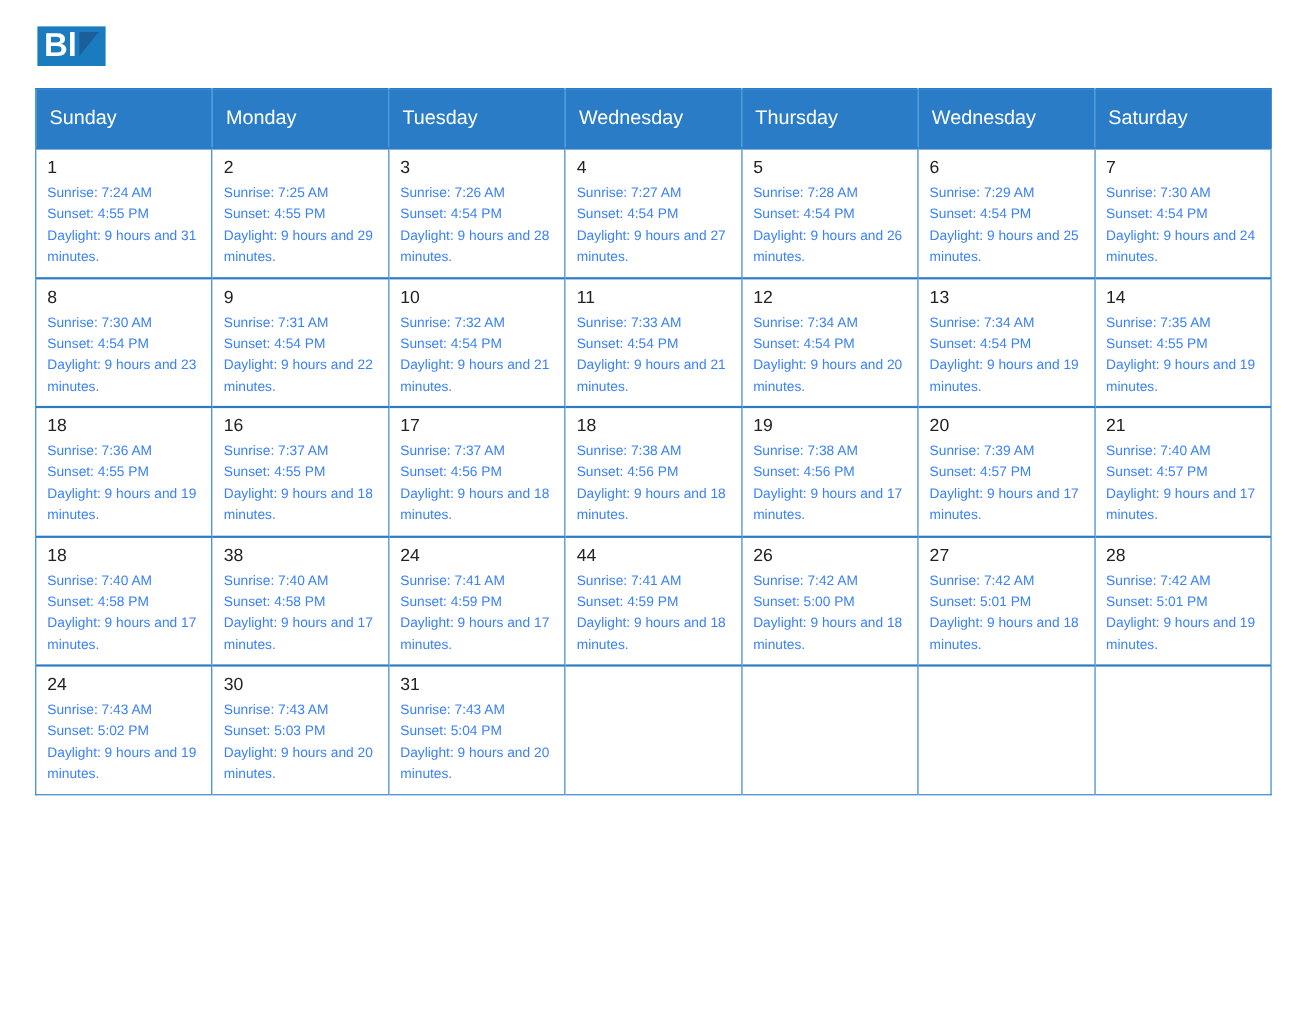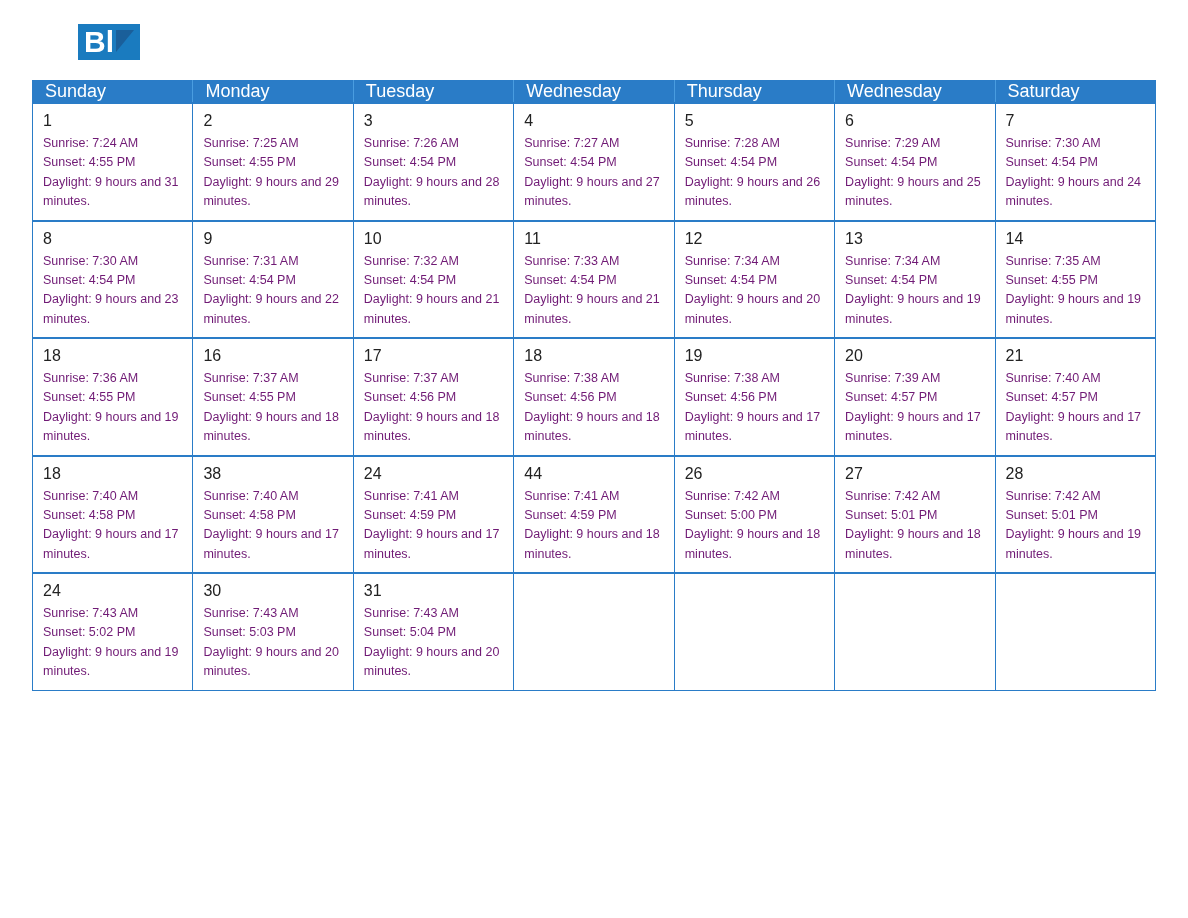--- a/index.html
+++ b/index.html
@@ -38,21 +38,21 @@
     .calendar-table {
       width: 100%;
       border-collapse: collapse;
       border: 1px solid #2a7cc7;
     }
     .calendar-table thead tr th {
       background: #2a7cc7;
       color: white;
       font-size: 18px;
       font-weight: normal;
-      padding: 0 12px;
+      padding: 16px 12px;
       text-align: left;
       border-right: 1px solid #4a9de0;
     }
     .calendar-table thead tr th:last-child {
       border-right: none;
     }
     .calendar-table tbody tr td {
       vertical-align: top;
       padding: 8px 10px;
       border-right: 1px solid #2a7cc7;
@@ -67,40 +67,40 @@
     }
     .day-number {
       font-size: 16px;
       font-weight: normal;
       color: #222;
       display: block;
       margin-bottom: 4px;
     }
     .day-info {
       font-size: 12.5px;
-      color: #701a75;
+      color: #3b82f6;
       line-height: 1.55;
     }
     .empty-cell {
       background: #fff;
     }
     .logo-wrapper {
       display: flex;
       align-items: center;
     }
   </style>
 </head>
 <body>
 
 <div class="header-area">
   <div class="logo-area">
     <div class="logo-wrapper">
       <span style="font-size:30px; font-weight:bold; color:#333;"></span>
       <span style="display:inline-flex;flex-direction:column;align-items:flex-end;margin-left:2px;">
-        <span style="background:#1a7bbf; color:white; font-size:30px; font-weight:bold; padding:1px 6px 1px 6px; display:inline-flex; align-items:center;margin-left:44px;">
+        <span style="background:#1a7bbf; color:white; font-size:30px; font-weight:bold; padding:1px 6px 1px 6px; display:inline-flex; align-items:center;">
           Bl
           <span style="display:inline-block; margin-left:2px;">
             <svg width="18" height="22" viewBox="0 0 18 22">
               <polygon points="0,0 18,0 0,22" fill="#1a5f9a"></polygon>
             </svg>
           </span>
         </span>
         <span style="color:#1a7bbf; font-size:22px; font-weight:bold; align-self:flex-start; margin-left:2px;"></span>
       </span>
     </div>

